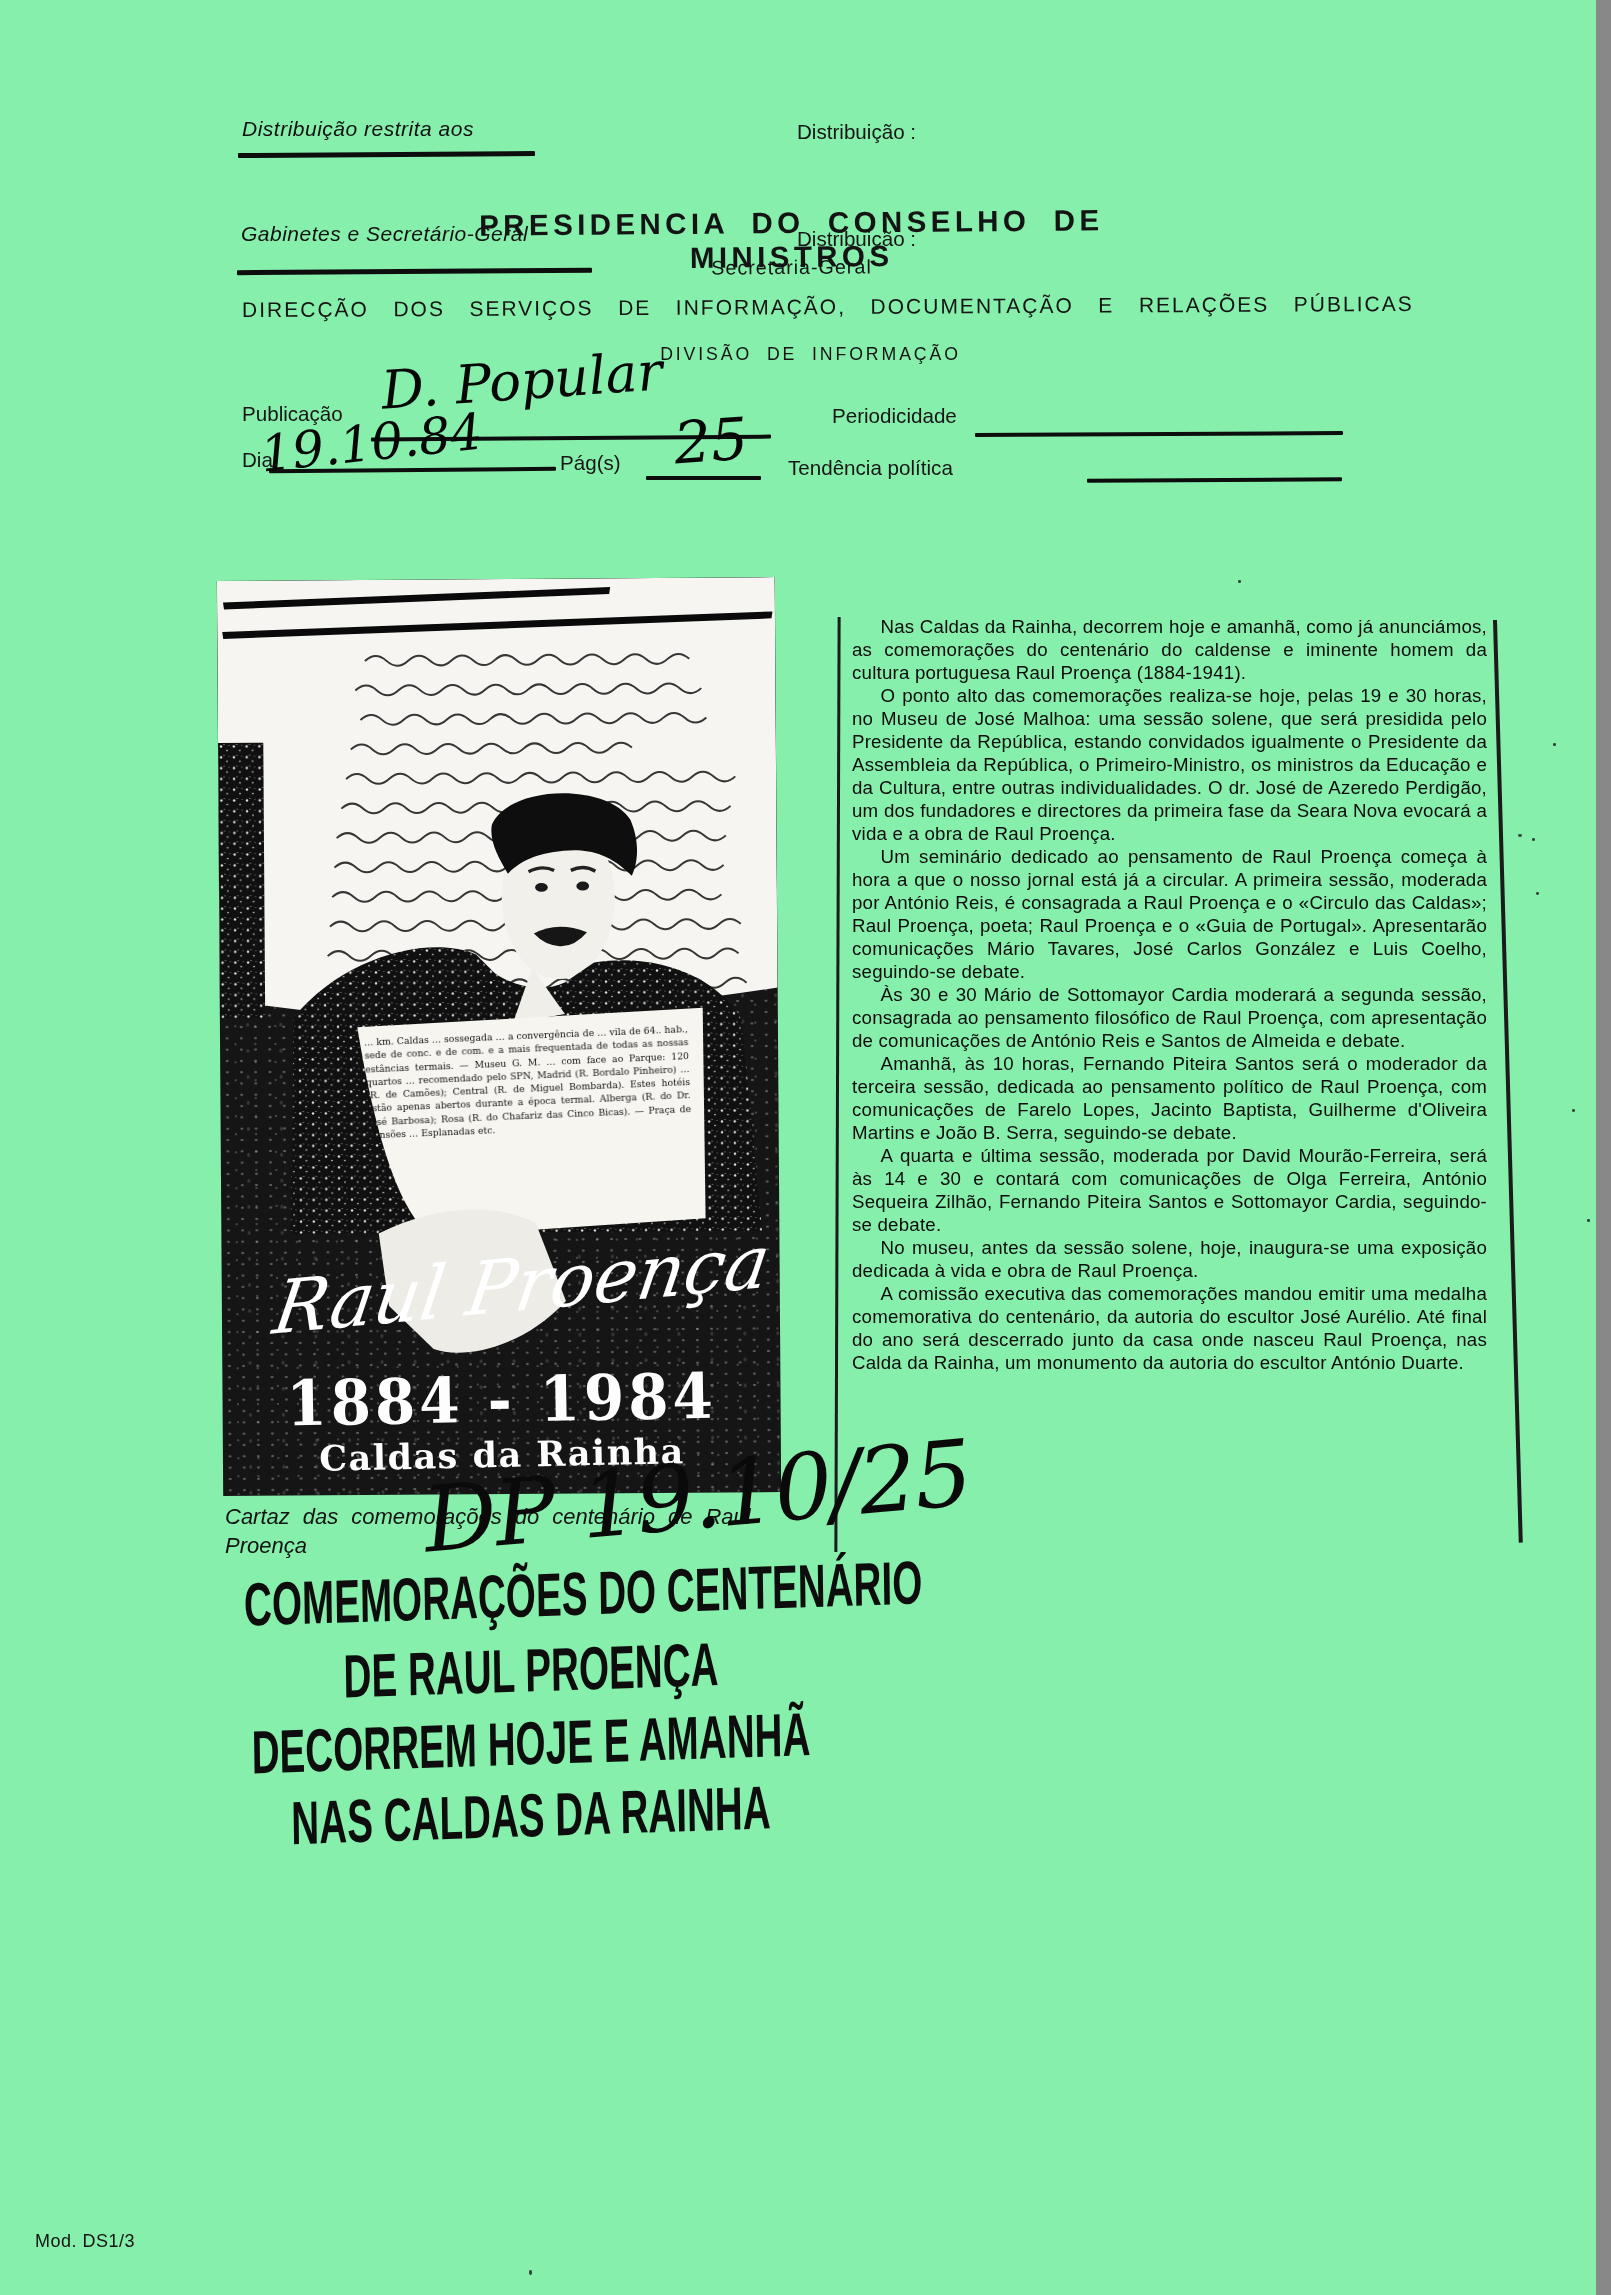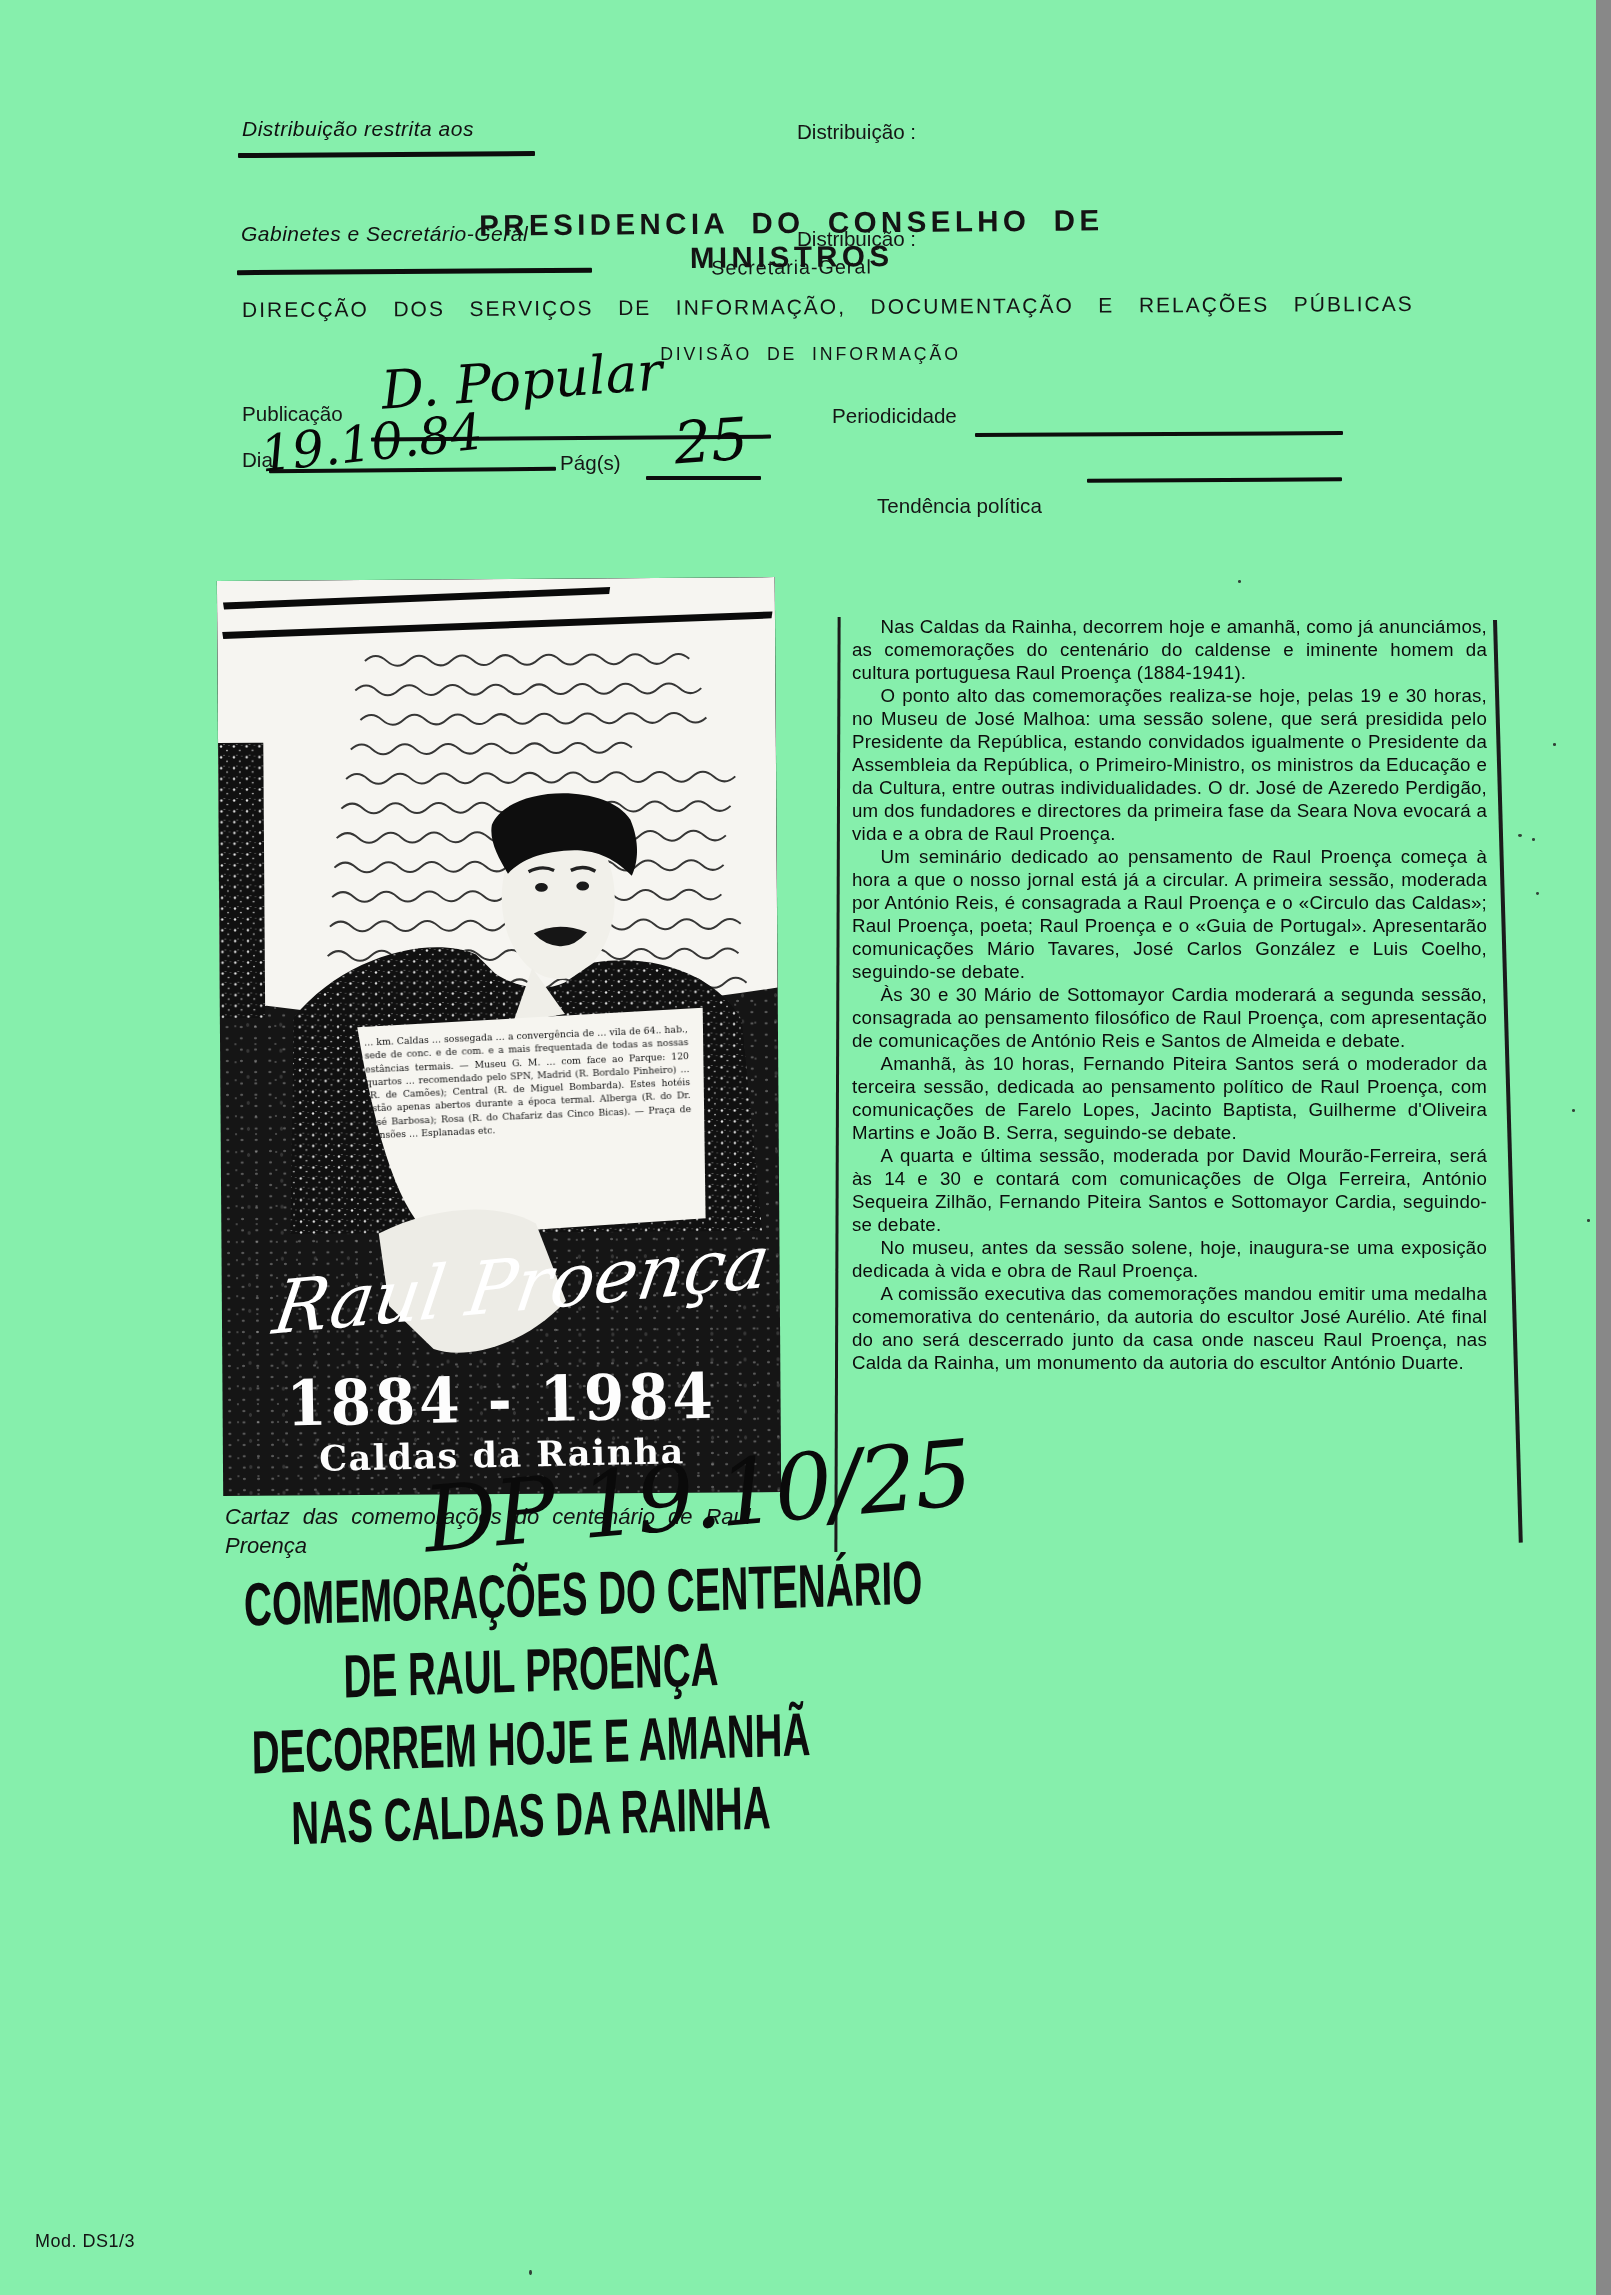--- a/index.html
+++ b/index.html
@@ -79,21 +79,21 @@
   <div class="abs hand" style="left:381px;top:350px;font-size:53px;transform:rotate(-4deg);">D. Popular</div>
   <div class="abs flabel" style="left:832px;top:404px;">Periodicidade</div>
   <div class="abs rule" style="left:975px;top:432px;width:368px;height:4.4px;transform:rotate(-0.3deg);"></div>
 
   <div class="abs flabel" style="left:242px;top:448px;">Dia</div>
   <div class="abs rule" style="left:269px;top:468px;width:287px;height:3.9px;transform:rotate(-0.5deg);"></div>
   <div class="abs hand" style="left:260px;top:414px;font-size:50px;transform:rotate(-6deg);">19.10.84</div>
   <div class="abs flabel" style="left:560px;top:451px;">Pág(s)</div>
   <div class="abs rule" style="left:646px;top:476px;width:115px;height:4.4px;"></div>
   <div class="abs hand" style="left:674px;top:407px;font-size:58px;transform:rotate(-4deg);">25</div>
-  <div class="abs flabel" style="left:877px;top:456px;margin-top:38px;">Tendência política</div>
+  <div class="abs flabel" style="left:788px;top:456px;">Tendência política</div>
   <div class="abs rule" style="left:1087px;top:478px;width:255px;height:4.4px;transform:rotate(-0.3deg);"></div>
 
   <div class="abs poster">
     <svg width="558" height="915" viewBox="0 0 1135 1862">
       <defs>
         <pattern id="sp" width="26" height="22" patternUnits="userSpaceOnUse">
           <rect width="26" height="22" fill="#101010"></rect>
           <circle cx="6" cy="7" r="2.4" fill="#e8e8e8"></circle>
           <circle cx="18" cy="15" r="1.7" fill="#cfcfcf"></circle>
           <circle cx="12" cy="3" r="1.2" fill="#bdbdbd"></circle>

